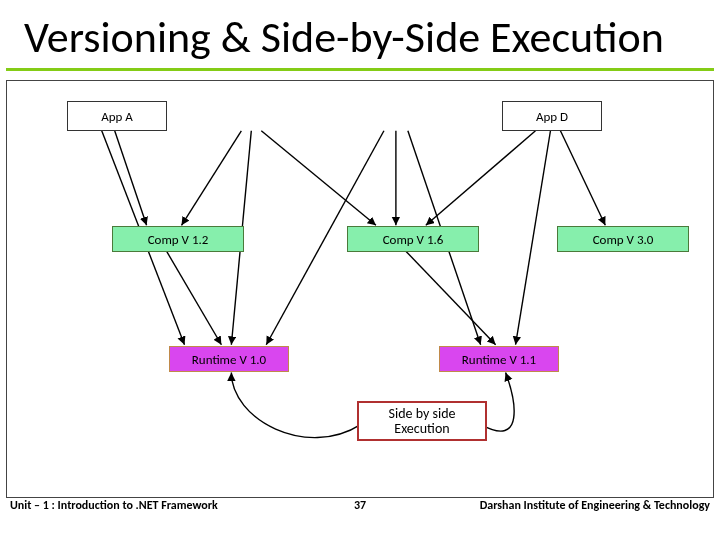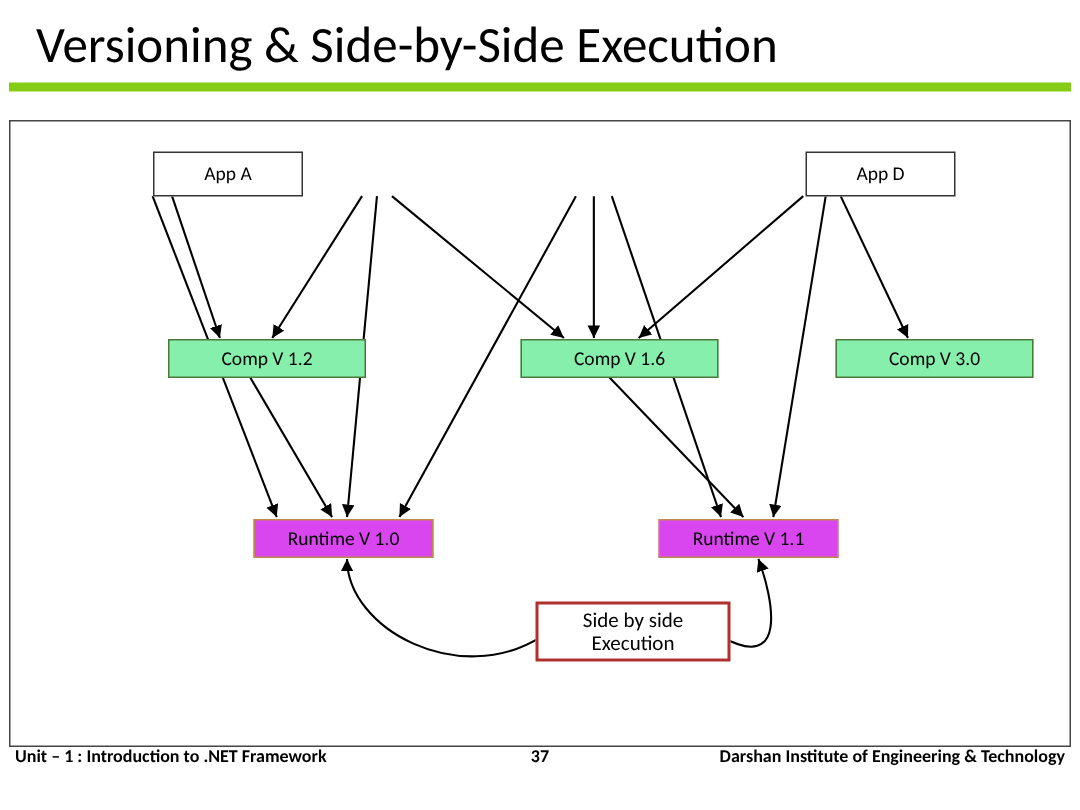--- a/index.html
+++ b/index.html
@@ -5,24 +5,24 @@
   * { box-sizing: border-box; }
   body {
     margin: 0;
     width: 720px;
     height: 540px;
     font-family: Calibri, Arial, sans-serif;
     background: #fff;
     position: relative;
   }
   .title {
-    font-size: 34px;
+    font-size: 44px;
     font-weight: 400;
     padding: 10px 18px 4px 18px;
-    border-bottom: 6px solid #84cc16;
+    border-bottom: 3px solid #84cc16;
     margin: 0 6px;
   }
   .canvas {
     position: absolute;
     left: 6px;
     right: 6px;
     top: 80px;
     bottom: 42px;
     border: 1px solid #444;
   }
@@ -34,21 +34,20 @@
     display: flex;
     align-items: center;
     justify-content: center;
     background: #fff;
   }
   .app {
     width: 100px;
     height: 30px;
     top: 20px;
     background: #fff;
-    margin-left: 35px;
   }
   .comp {
     width: 132px;
     height: 26px;
     top: 145px;
     background: #86efac;
     border-color: #4a7a3a;
   }
   .runtime {
     width: 120px;

